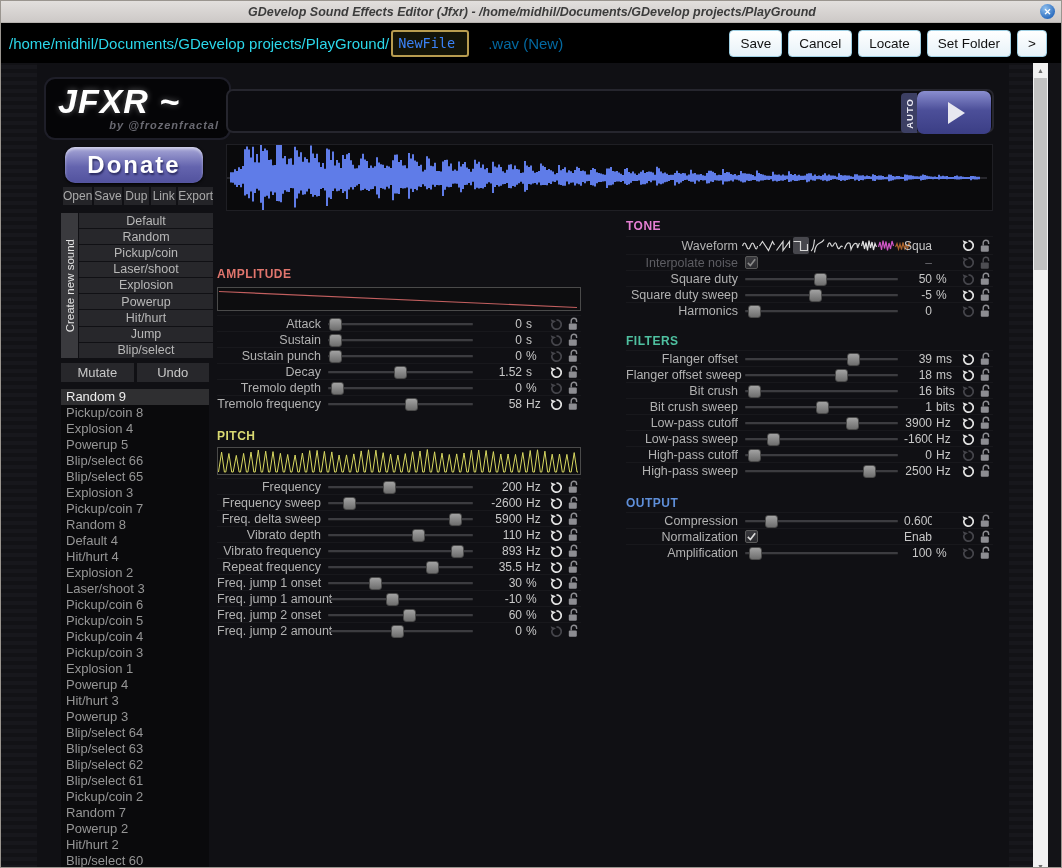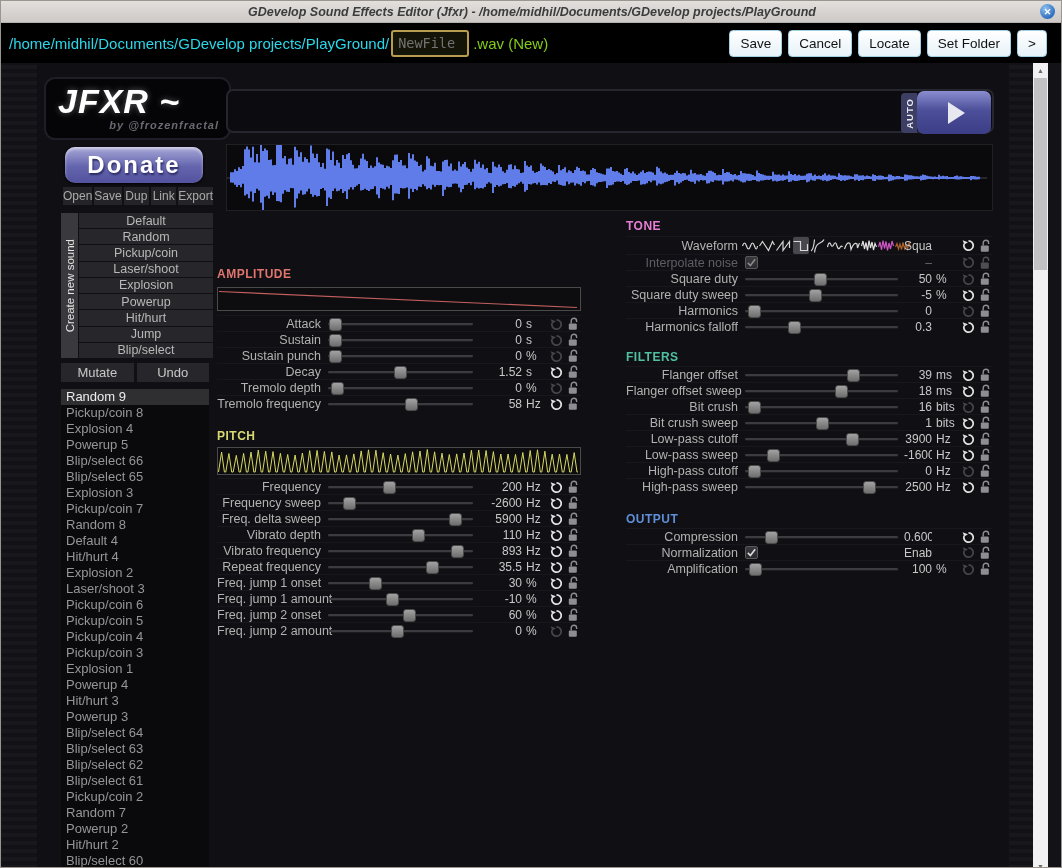--- a/index.html
+++ b/index.html
@@ -14,23 +14,23 @@
   #titlebar .ttl{font-size:12.5px;font-weight:bold;font-style:italic;color:#3c3c3c;}
   #win-close{position:absolute;right:8px;top:3px;width:15px;height:15px;border-radius:50%;
     background:radial-gradient(circle at 35% 30%,#8fc0ef,#2f6fc0 70%);color:#fff;font-size:9px;
     display:flex;align-items:center;justify-content:center;font-weight:bold;cursor:pointer;}
 
   
   #topbar{position:absolute;left:0;top:22px;width:1062px;height:40px;background:#000;
     display:flex;align-items:center;}
   #path-text{color:#2bd7ea;font-size:15px;margin-left:8px;white-space:nowrap;}
   #filename-input{width:78px;height:27px;margin-left:2px;background:#141408;
-    border:2px solid #b89c50;border-radius:3px;color:#737373;
+    border:2px solid #b89c50;border-radius:3px;color:#3b82f6;
     font-family:"DejaVu Sans Mono",monospace;font-size:13.5px;padding:0 5px;outline:none;}
-  #suffix-text{color:#84cc16;font-size:15px;margin-left:4px;white-space:nowrap;}
+  #suffix-text{color:#0369a1;font-size:15px;margin-left:19px;white-space:nowrap;}
   #topbar-buttons{margin-left:auto;margin-right:16px;display:flex;gap:6px;}
   .tb-btn{height:27px;padding:0 10px;background:linear-gradient(#ffffff,#e7f2f8);
     border:1px solid #9fd0e4;border-radius:4px;font-size:13.5px;color:#111;
     display:flex;align-items:center;cursor:pointer;}
 
   
   #main{position:absolute;left:0;top:62px;width:1047px;height:806px;
     background:repeating-linear-gradient(0deg,#17171c 0 4px,#121216 4px 8px);}
   #app-panel{position:absolute;left:36px;top:0;width:972px;height:806px;background:#101014;}
 
@@ -733,41 +733,20 @@
                 <path d="M0.6 1.2 L2.4 5.4 L6 3.2 Z" fill="#45454b"></path>
               </svg>
             </span>
             <span class="plock-ic">
               <svg width="11" height="14" viewBox="0 0 11 14">
                 <path d="M3.2 6.5 V4 a2.7 2.7 0 0 1 5.4 0 V5" fill="none" stroke="#8d8d92" stroke-width="1.4"></path>
                 <rect x="0.8" y="6.5" width="8" height="6.3" rx="1.1" fill="#8d8d92"></rect>
               </svg>
             </span>
           </div>
-          <div class="prow">
-            <span class="plabel">Harmonics falloff</span>
-            <div class="ptrack">
-              <div class="track-line"></div>
-              <div class="thumb" style="left: calc(31% - 4.03px);"></div>
-            </div>
-            <span class="pvalue">0.3</span>
-            <span class="punit"></span>
-            <span class="preset-ic">
-              <svg width="13" height="13" viewBox="0 0 13 13">
-                <path d="M6.5 1.8 a4.7 4.7 0 1 1 -4.4 3.1" fill="none" stroke="#e2e2e2" stroke-width="1.7"></path>
-                <path d="M0.6 1.2 L2.4 5.4 L6 3.2 Z" fill="#e2e2e2"></path>
-              </svg>
-            </span>
-            <span class="plock-ic">
-              <svg width="11" height="14" viewBox="0 0 11 14">
-                <path d="M3.2 6.5 V4 a2.7 2.7 0 0 1 5.4 0 V5" fill="none" stroke="#8d8d92" stroke-width="1.4"></path>
-                <rect x="0.8" y="6.5" width="8" height="6.3" rx="1.1" fill="#8d8d92"></rect>
-              </svg>
-            </span>
-          </div>
         </div>
 
       <div class="sec-title" id="filters-title" style="margin-top: 16px; color: rgb(79, 192, 160);">FILTERS</div>
       <div id="filter-rows" style="margin-top:0px;">
           <div class="prow">
             <span class="plabel">Flanger offset</span>
             <div class="ptrack">
               <div class="track-line"></div>
               <div class="thumb" style="left: calc(73% - 9.49px);"></div>
             </div>

